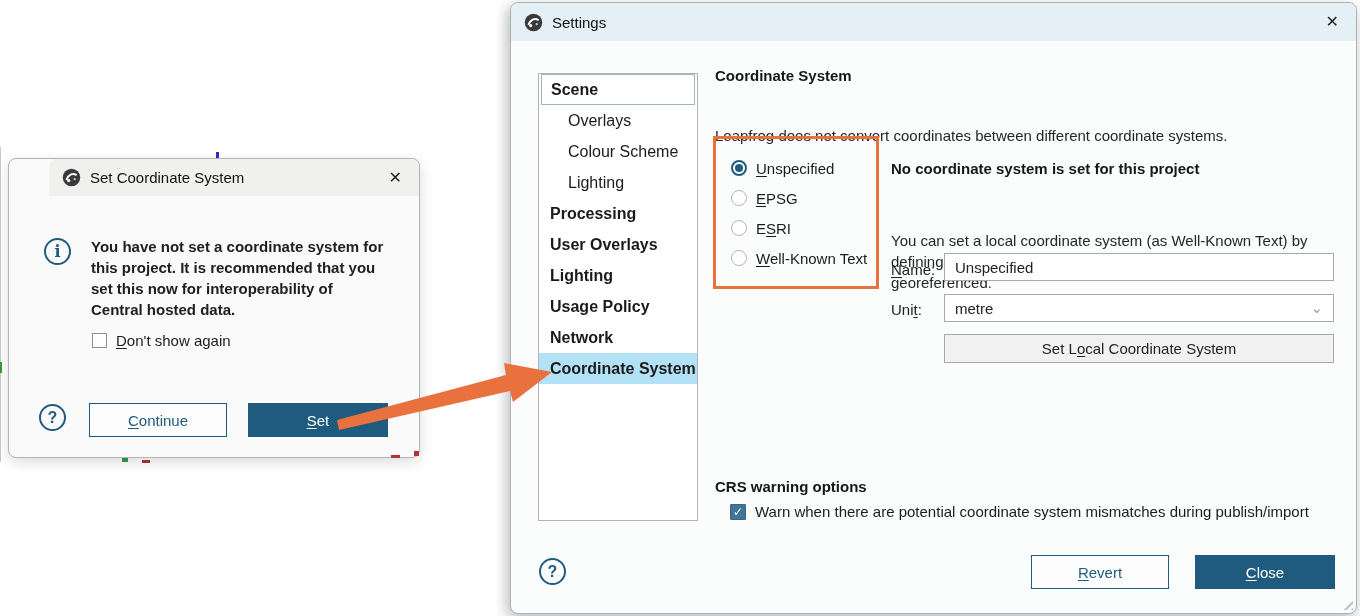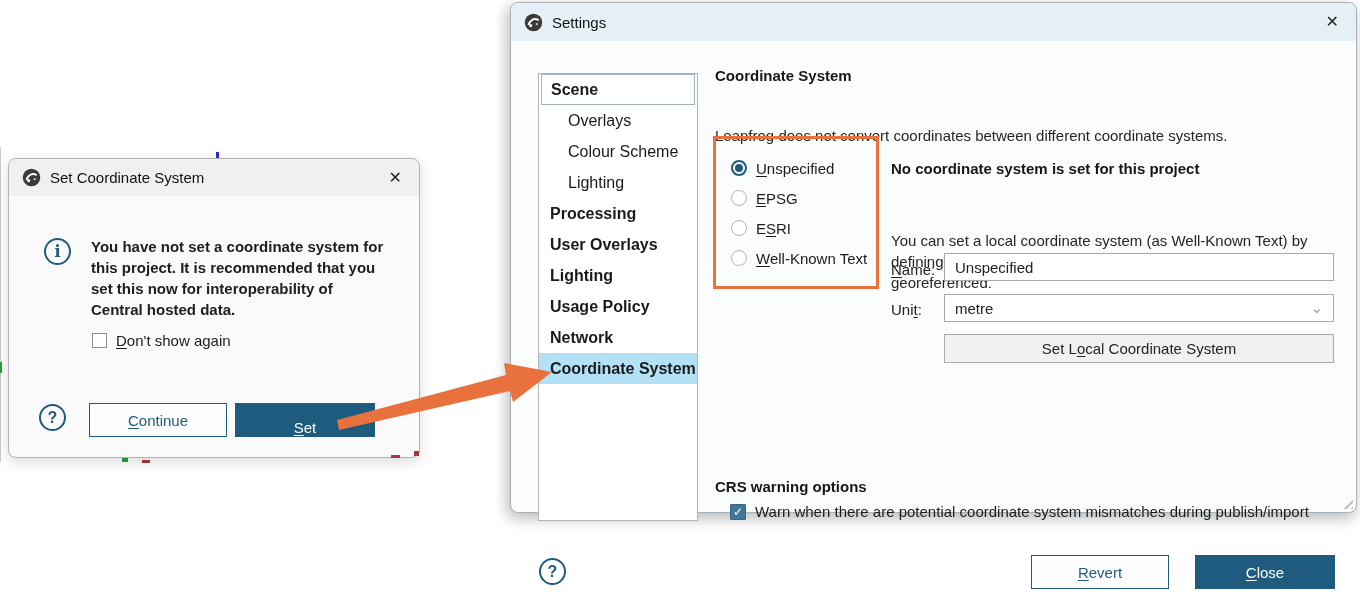--- a/index.html
+++ b/index.html
@@ -14,43 +14,43 @@
   .dialog { position:absolute; border-radius:8px; }
   .titlebar { display:flex; align-items:center; gap:9px; padding:0 13px; }
   .titlebar .title { font-size:15px; color:#111; }
   .close-x { margin-left:auto; font-size:16px; color:#222; line-height:1; cursor:default; padding:2px 4px; }
   .logo { width:19px; height:19px; flex:0 0 auto; }
 
   
   #set-dialog {
     left:8px; top:158px; width:412px; height:300px;
     background:#fafafa; border:1px solid #b3b3b3;
-    box-shadow:0 4px 14px rgba(0,0,0,.14); z-index:5;
+    box-shadow:0 4px 14px rgba(0,0,0,.14); z-index:5;padding-left:40px;
   }
   #set-dialog .titlebar { height:37px; background:#f0f1ef; border-radius:8px 8px 0 0; }
   .circle-icon {
     border:2px solid #1e5b7e; border-radius:50%; color:#1e5b7e;
     display:flex; align-items:center; justify-content:center; background:transparent;
   }
   #sd-info { position:absolute; left:35px; top:79px; width:27px; height:27px;
     font:bold 16px "DejaVu Serif", serif; }
   #sd-msg { position:absolute; left:82px; top:77px; width:296px;
     font-weight:bold; line-height:21px; color:#202020; }
   #sd-dontshow { position:absolute; left:83px; top:173px; display:flex; align-items:center; gap:9px; }
   .checkbox-empty { width:15px; height:15px; background:#fff; border:1px solid #8f8f8f; }
   #sd-help { position:absolute; left:30px; top:245px; width:27px; height:27px; font-weight:bold; font-size:16px; }
   .btn { display:flex; align-items:center; justify-content:center; font-size:15px; cursor:default; }
   .btn.secondary { background:#fdfdfd; border:1px solid #1e5b7e; color:#1e5b7e; }
   .btn.primary   { background:#1e5b7e; border:1px solid #1e5b7e; color:#ffffff; }
   #sd-continue { position:absolute; left:80px; top:244px; width:138px; height:34px; }
-  #sd-set      { position:absolute; left:226px; top:244px; width:140px; height:34px;align-items:flex-end; }
+  #sd-set      { position:absolute; left:239px; top:244px; width:140px; height:34px; }
 
   
   #settings-dialog {
-    left:510px; top:2px; width:847px; height:511px;
+    left:510px; top:2px; width:847px; height:612px;
     background:#fbfcfc; border:1px solid #a8b2b8;
     box-shadow:-4px 4px 14px rgba(0,0,0,.18), 0 6px 16px rgba(0,0,0,.12); z-index:10;
   }
   #settings-dialog .titlebar { height:38px; background:#e4f0f6; border-radius:8px 8px 0 0; }
 
   #sidebar { position:absolute; left:27px; top:70px; width:160px; height:448px;
     background:#fff; border:1px solid #b3b3b3; }
   .side-item { height:31px; display:flex; align-items:center; padding-left:11px; font-size:16px; color:#1a1a1a; }
   .side-item.top { font-weight:bold; }
   .side-item.sub { padding-left:29px; }

